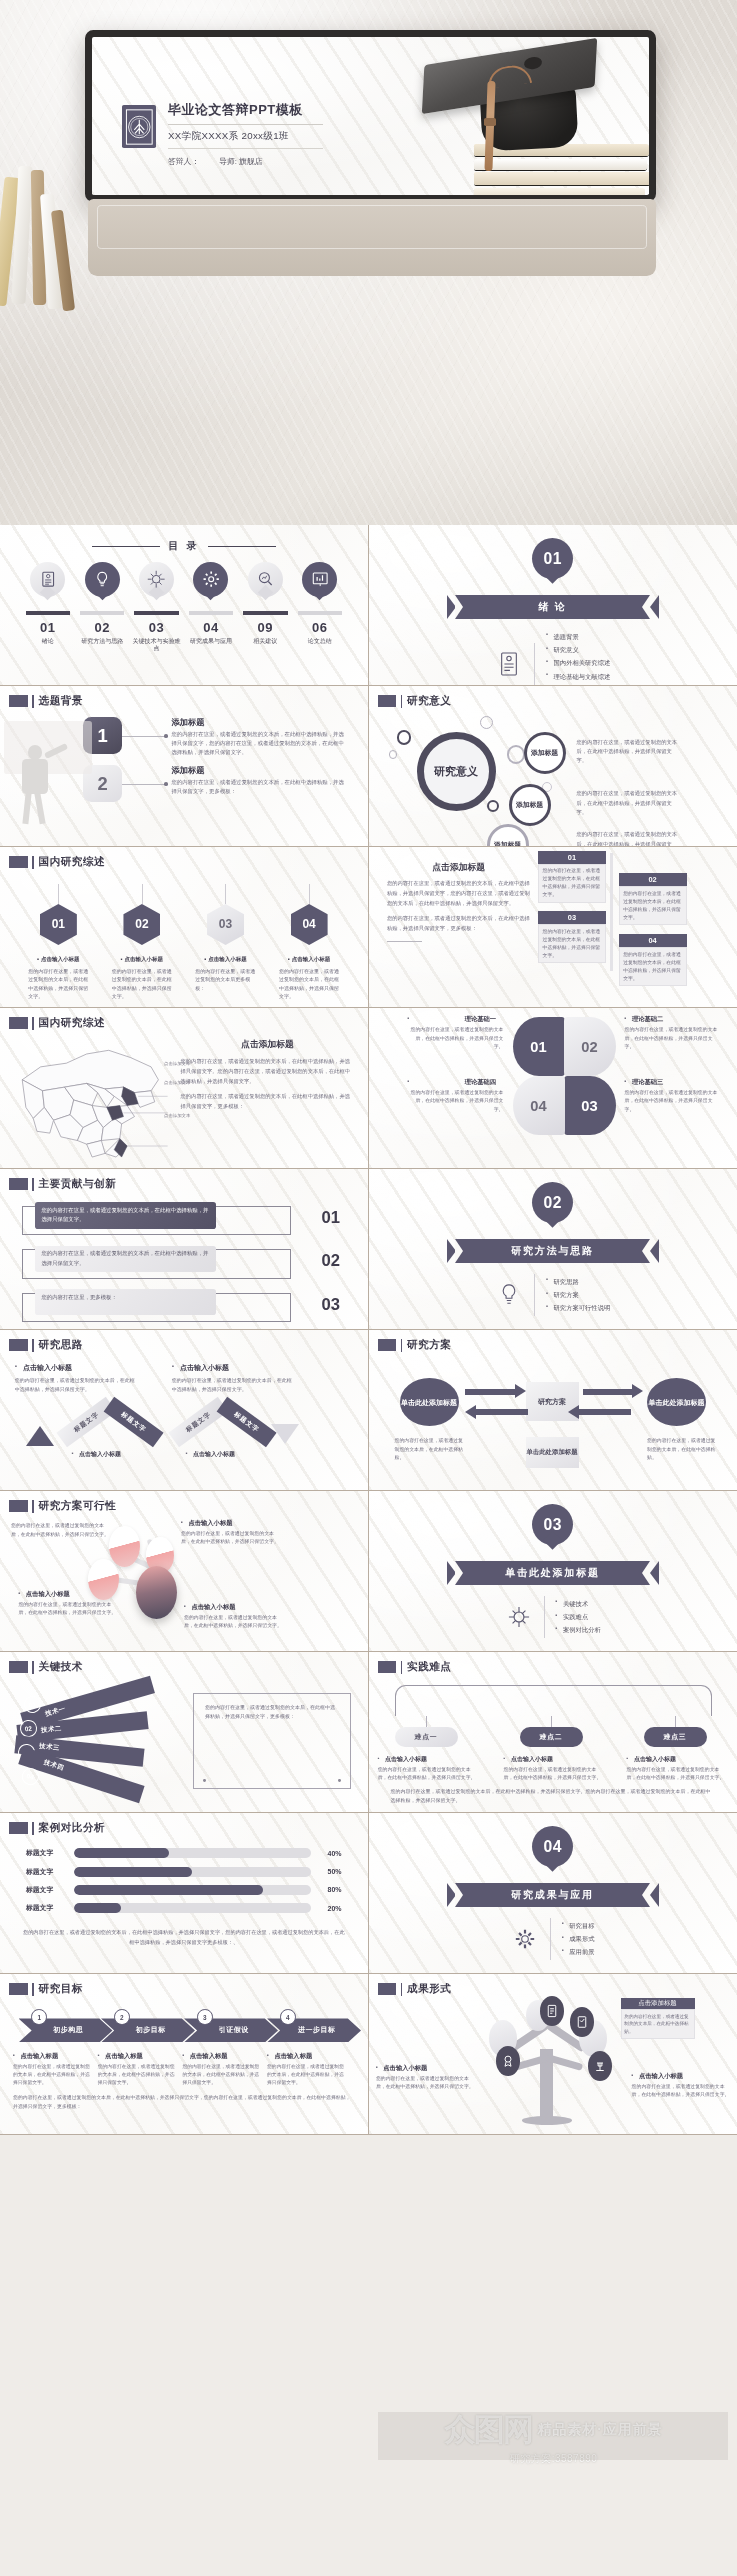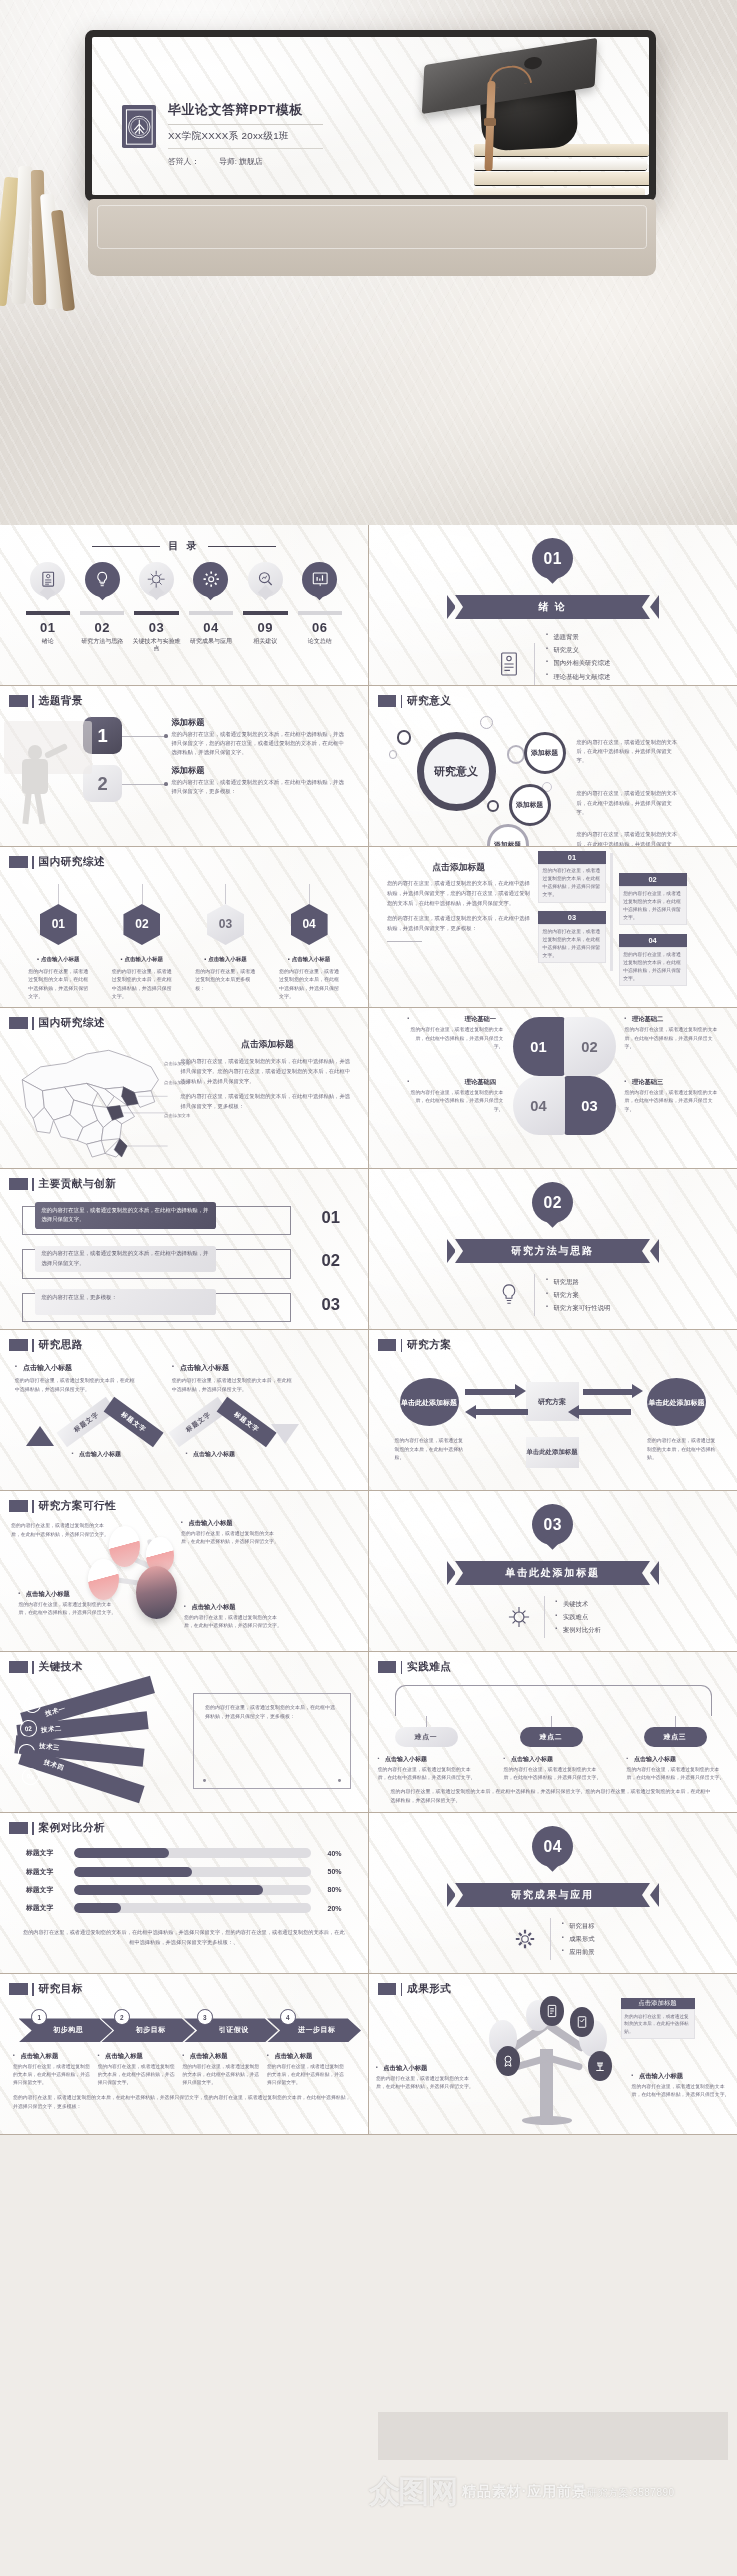--- a/index.html
+++ b/index.html
@@ -440,21 +440,21 @@
   .ttxt h5:before{ content:"▪";position:absolute;left:0;top:0;color:#6e6b7a;font-size:5.5px; }
   .ttxt p{ font-size:4.9px;line-height:1.7;color:#6b687a; }
   .tcard{ position:absolute; left:9.2px; top:5.5px; width:74px; }
   .tcard .cn{ height:11px;background:#5b5870;color:#fff;font-size:6.4px;display:flex;align-items:center;justify-content:center; }
   .tcard .cb{ background:#f0eff1;border:0.9px solid #e2e1e5;padding:2.8px;font-size:4.6px;line-height:1.6;color:#6b687a; }
 
   
   .wm{
     position:absolute; left:369px; top:2405px; width:369px; height:171px;
     z-index:40; pointer-events:none;
-    display:flex; flex-direction:row; align-items:center; padding-top:3.7px;
+    display:flex; flex-direction:column; align-items:center; padding-top:3.7px;
   }
   .wm-row{ display:flex; align-items:center; gap:5.5px; }
   .wm-logo{ font-size:31px; font-weight:bold; color:rgba(255,255,255,.72);
     letter-spacing:-1.8px; text-shadow:0 0 1.8px rgba(120,115,110,.45); }
   .wm-t1{ font-size:14px; font-weight:bold; color:rgba(255,255,255,.8);
     text-shadow:0 0 1.8px rgba(120,115,110,.45); letter-spacing:0.9px; }
   .wm-t2{ font-size:10px; color:rgba(255,255,255,.82);
     text-shadow:0 0 1.8px rgba(120,115,110,.5); margin-top:1.8px; letter-spacing:0.5px; }
   .wm-band{ position:absolute; left:9.2px; top:7.4px; width:350px; height:48px; background:rgba(150,145,140,.18); }
 </style>

